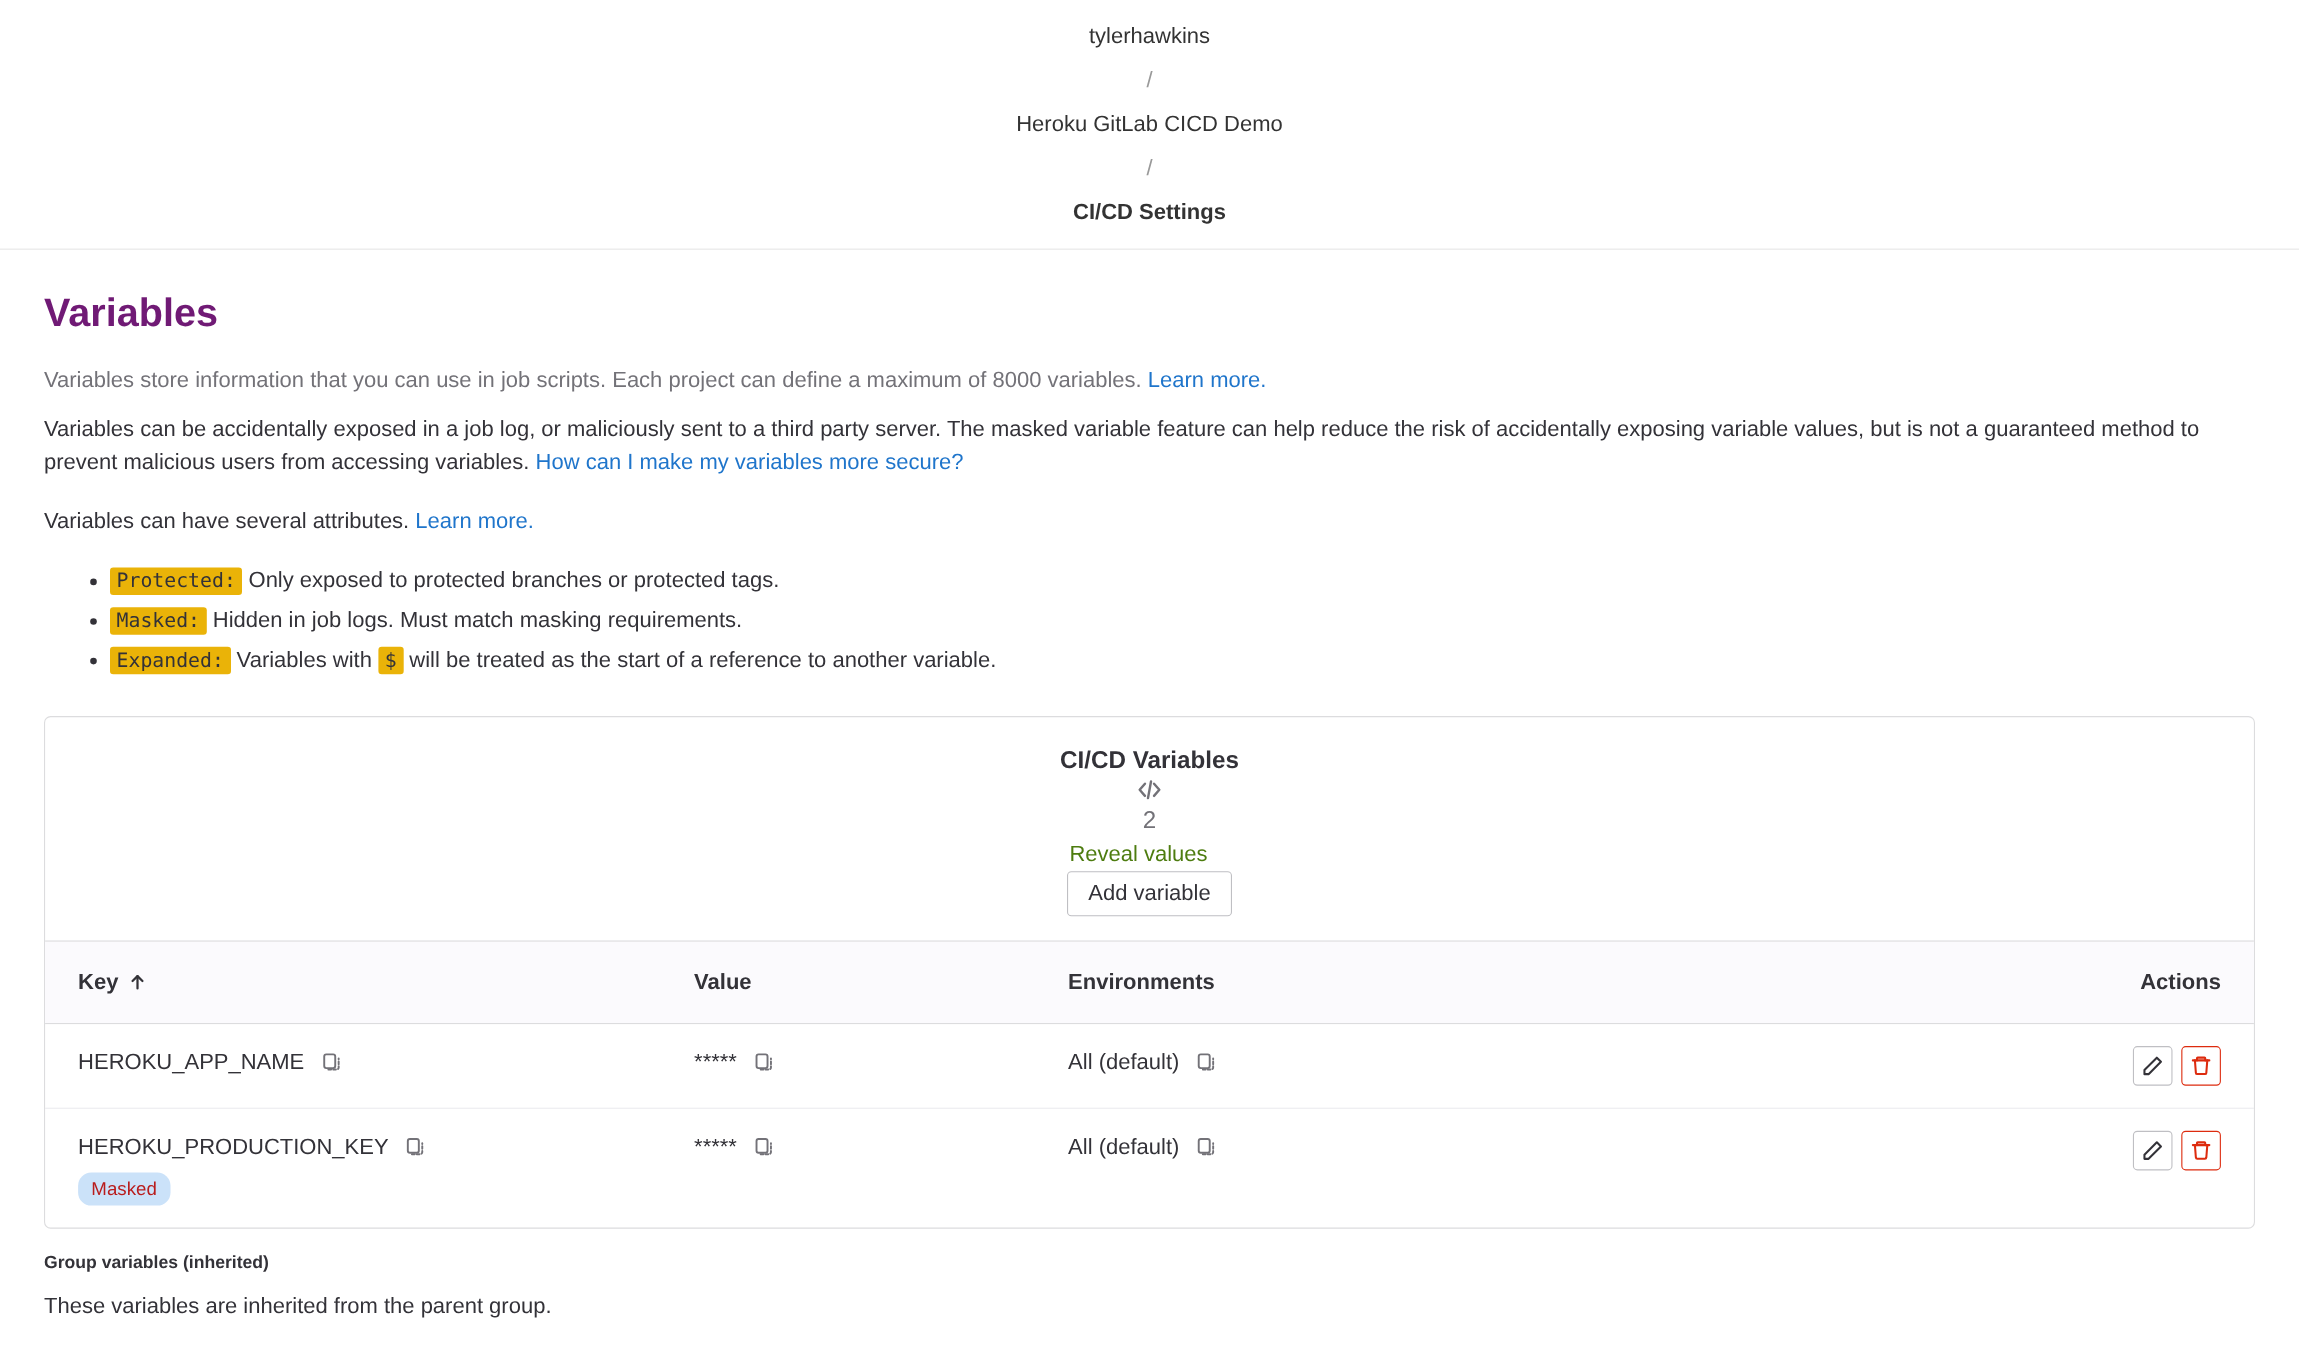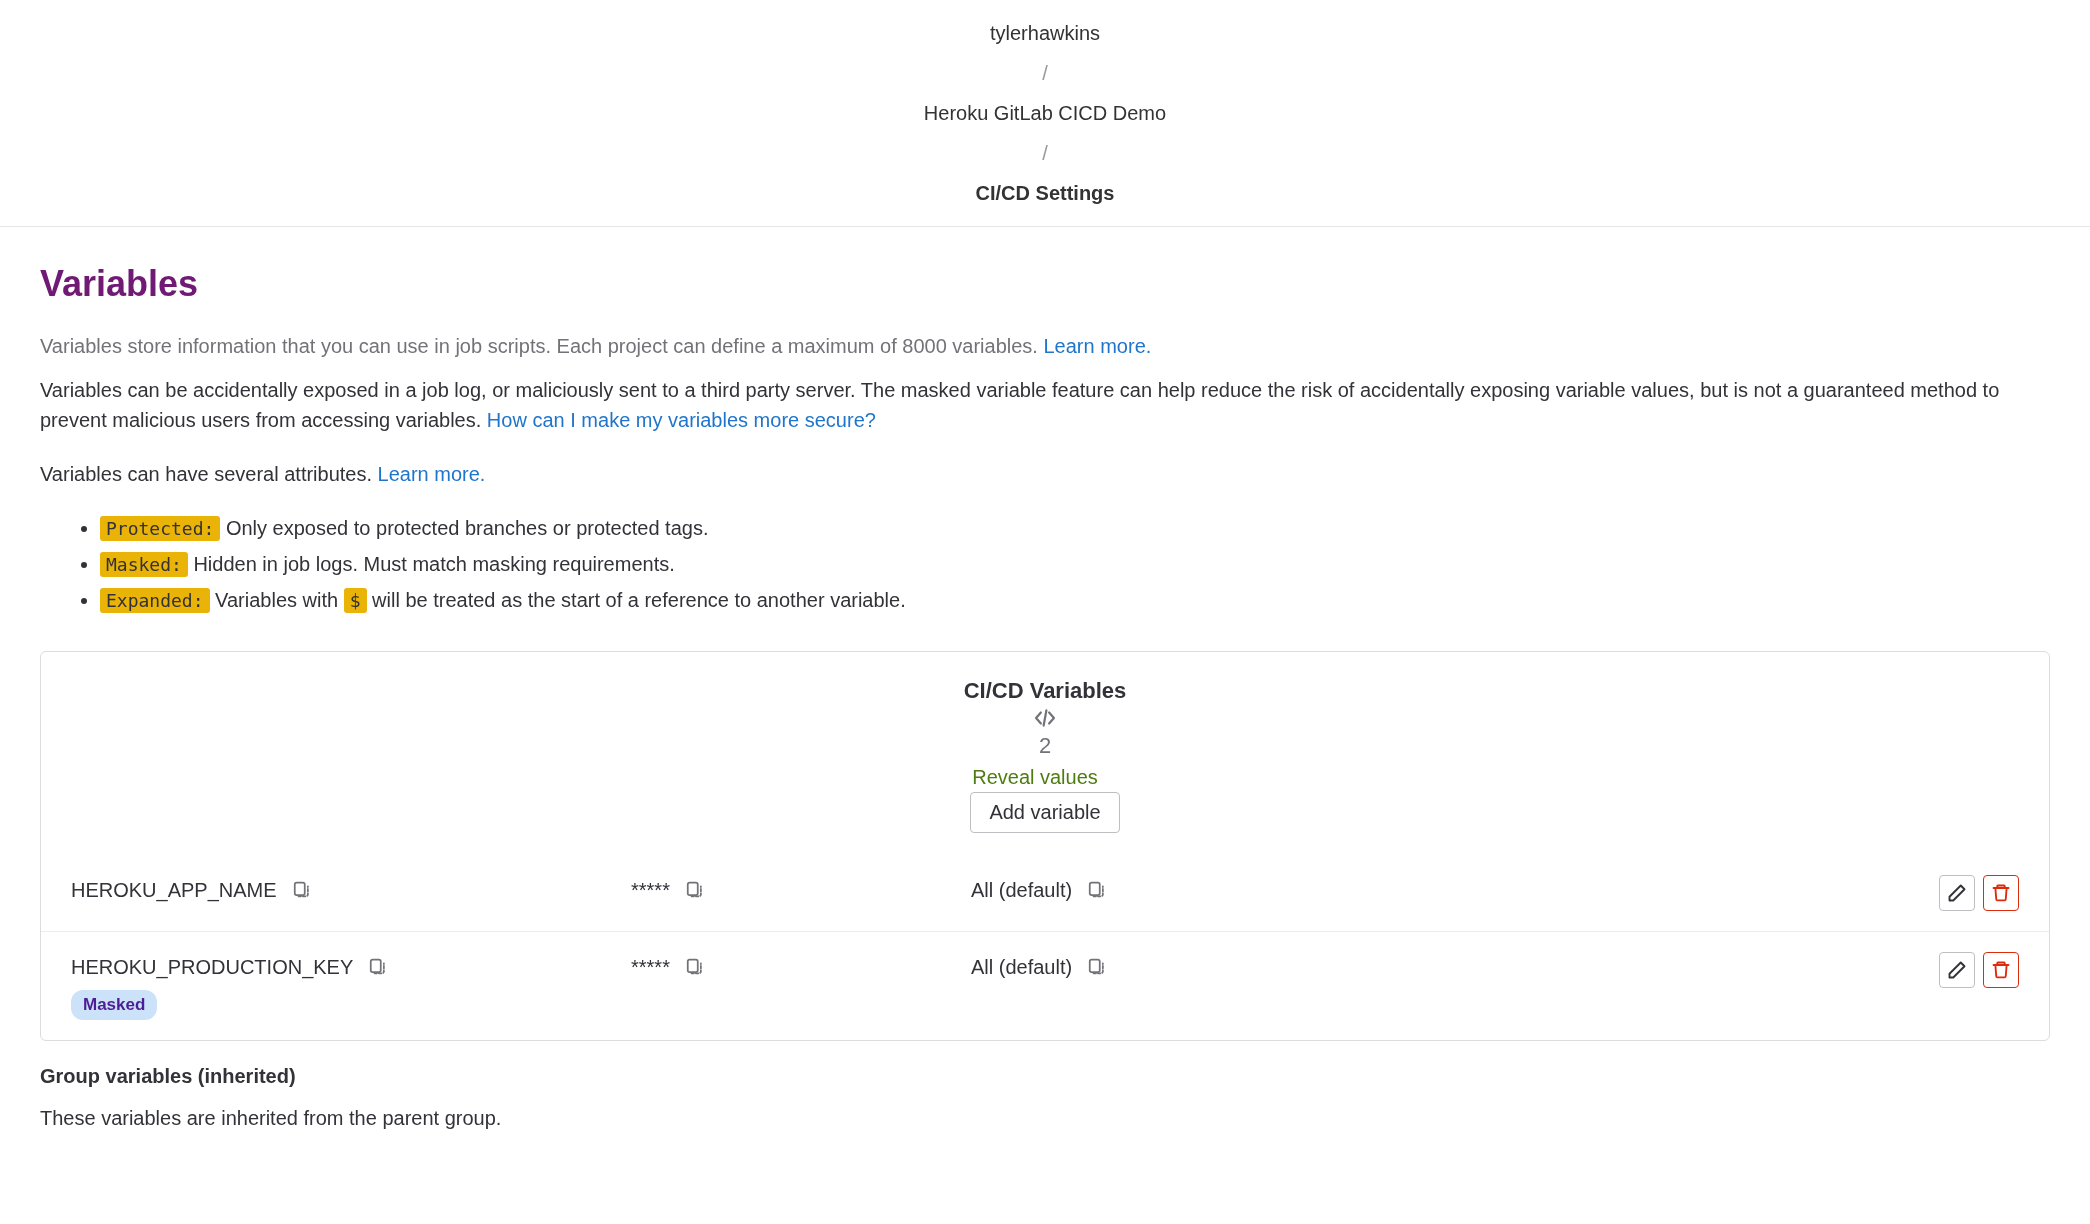--- a/index.html
+++ b/index.html
@@ -118,46 +118,45 @@
   }
   .table-row:last-child { border-bottom: none; }
   .cell-key { flex: 0 0 540px; }
   .cell-value { flex: 0 0 320px; display:flex; align-items:center; gap:14px;}
   .cell-env { flex: 1; display:flex; align-items:center; gap:14px;}
   .cell-actions { flex: 0 0 120px; display:flex; justify-content:flex-end; gap:8px; align-items:flex-start;}
   .key-line { display:flex; align-items:center; gap:14px; }
   .badge {
     display: inline-block;
     background: #cbe2f9;
-    color: #4c1d95;
+    color: #b91c1c;
     padding: 2px 12px;
     border-radius: 12px;
     font-size: 17px;
     margin-top: 8px;
-    font-weight: bold;
   }
   .icon-btn {
     border: 1px solid #bfbfc3;
     background: #fff;
     width: 36px; height: 36px;
     border-radius: 4px;
     display: inline-flex;
     align-items: center;
     justify-content: center;
     cursor: pointer;
   }
   .icon-btn.danger {
     border-color: #dd2b0e;
     color: #dd2b0e;
   }
   .copy-icon { color: #737278; cursor: pointer; display:inline-flex;}
   .arrow-up { display:inline-flex; }
   .footer-title {
     font-weight: 700;
-    font-size: 20px;
+    font-size: 16px;
     margin-top: 20px;
     margin-bottom: 12px;
   }
   .footer-text {
     font-size: 20px;
     color: #333238;
   }
   svg { display:block; }
 </style>
 </head>
@@ -208,20 +207,34 @@
             <polyline points="11,4 14.5,8 11,12"></polyline>
             <line x1="9" y1="2.5" x2="7" y2="13.5"></line>
           </svg>
       </span>
       <span class="count">2</span>
       <span class="spacer"></span>
       <span class="link-action">Reveal values</span>
       <button class="btn-outline">Add variable</button>
     </div>
 
+    <div class="table-head">
+      <div class="col-key">
+        <span>Key</span>
+        <span class="arrow-up">
+          <svg width="18" height="18" viewBox="0 0 16 16" fill="none" stroke="#333238" stroke-width="1.8" stroke-linecap="round" stroke-linejoin="round">
+              <line x1="8" y1="13" x2="8" y2="3"></line>
+              <polyline points="4,7 8,3 12,7"></polyline>
+            </svg>
+        </span>
+      </div>
+      <div class="col-value">Value</div>
+      <div class="col-env">Environments</div>
+      <div class="col-actions">Actions</div>
+    </div>
 
     <div id="rows">
         <div class="table-row">
           <div class="cell-key">
             <div class="key-line">
               <span>HEROKU_APP_NAME</span>
               <span class="copy-icon">
                 <svg width="20" height="20" viewBox="0 0 16 16" fill="none" stroke="currentColor" stroke-width="1.4" stroke-linecap="round" stroke-linejoin="round">
                   <rect x="3" y="2" width="8" height="10" rx="1.5"></rect>
                   <path d="M6 13 h6 a1.5 1.5 0 0 0 1.5-1.5 V5" stroke-dasharray="2 1.5"></path>

